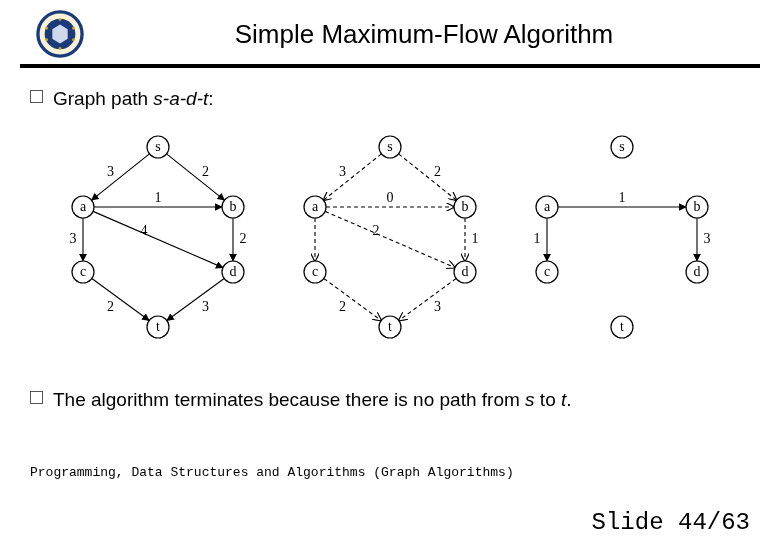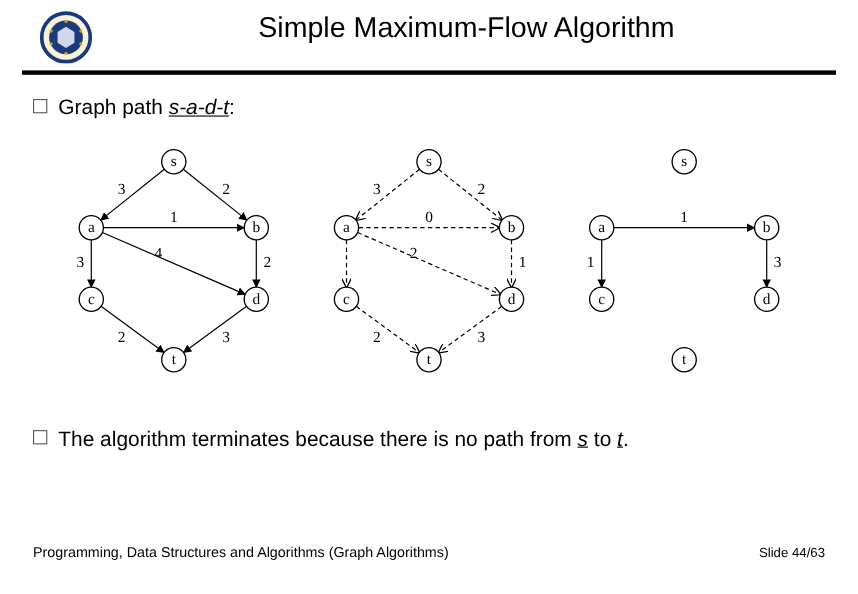--- a/index.html
+++ b/index.html
@@ -6,20 +6,21 @@
   body {
     width: 780px;
     height: 540px;
     background: #fff;
     font-family: Arial, Helvetica, sans-serif;
     position: relative;
     overflow: hidden;
   }
   .header {
     display: flex;
+    align-items: center;
     padding: 10px 20px 6px 36px;
   }
   .logo {
     width: 48px;
     height: 48px;
     margin-right: 4px;
   }
   .title {
     flex: 1;
     text-align: center;
@@ -45,38 +46,39 @@
     height: 13px;
     border: 1.5px solid #555;
     margin-right: 10px;
     margin-top: 4px;
     flex-shrink: 0;
   }
   .bullet-text {
     font-size: 19px;
     line-height: 1.35;
   }
-  .italic { font-style: italic; text-decoration: underline; }
+  .italic { font-style: italic; }
   .graphs {
     display: flex;
     justify-content: space-between;
     margin: 10px 18px 0 18px;
   }
   .graph-svg { display: block; }
   .footer {
     position: absolute;
-    bottom: 31px;
+    bottom: 4px;
     left: 30px;
     right: 30px;
     display: flex;
     justify-content: space-between;
-    align-items: center;
+    align-items: flex-start;
     font-size: 13px;
-  }
-  .footer-right { font-size: 12px; }
+    font-family: Liberation Mono, monospace;
+  }
+  .footer-right { font-size: 24px; margin-top: 44px; }
 </style>
 </head>
 <body>
 
 <div class="header">
   <svg class="logo" viewBox="0 0 100 100">
     <circle cx="50" cy="50" r="46" fill="#f7f2d8" stroke="#1a3a7a" stroke-width="7"></circle>
     <circle cx="50" cy="50" r="32" fill="#1a3a7a"></circle>
     <path d="M50 30 L66 40 L66 60 L50 70 L34 60 L34 40 Z" fill="#cfd8ec"></path>
     <circle cx="50" cy="20" r="3" fill="#c9a227"></circle>

